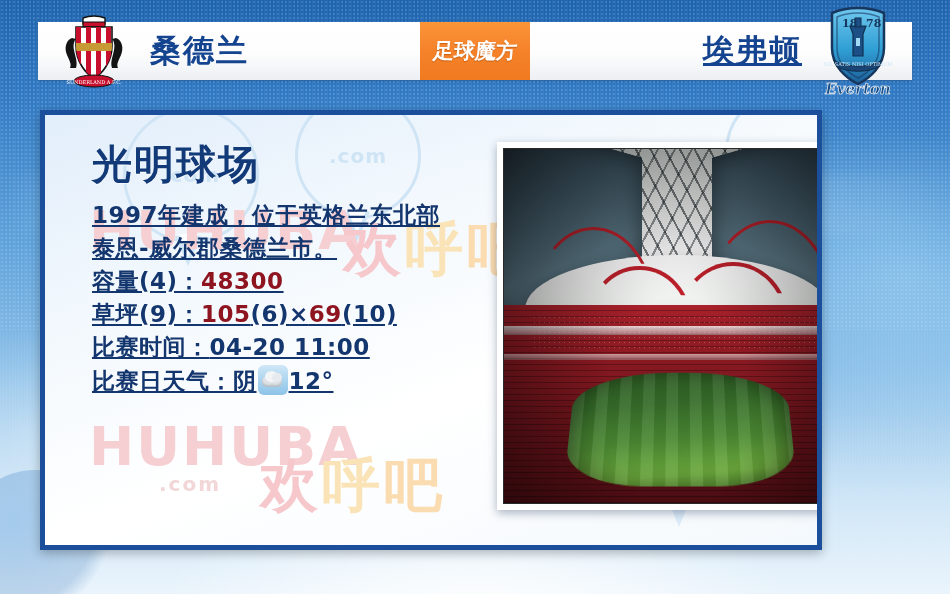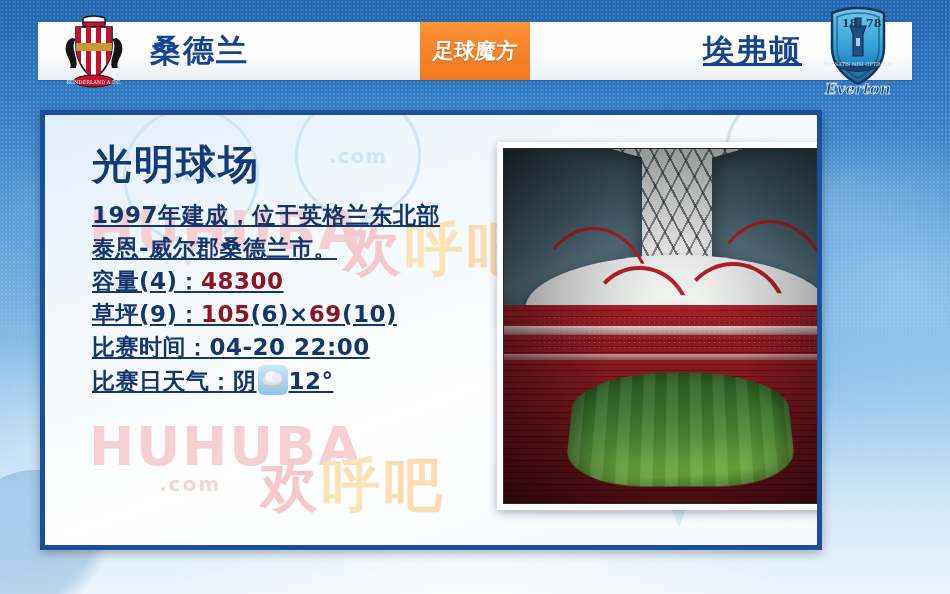--- a/index.html
+++ b/index.html
@@ -455,21 +455,21 @@
 
       <div class="info-line">
         <span>容量(4)：</span><span class="val-red">48300</span>
       </div>
 
       <div class="info-line">
         <span>草坪(9)：</span><span class="val-red">105</span><span class="val-navy">(6)</span><span class="val-navy">×</span><span class="val-red">69</span><span class="val-navy">(10)</span>
       </div>
 
       <div class="info-line">
-        <span>比赛时间：</span><span>04-20 22:00</span>
+        <span>比赛时间：</span><span>04-20 11:00</span>
       </div>
 
       <div class="info-line">
         <span>比赛日天气：</span><span>阴</span><span class="weather-icon"><span class="cloud-a"></span><span class="cloud-b"></span><span class="cloud-c"></span></span><span>12°</span>
       </div>
     </div>
 
     <div class="photo-frame">
       <div class="photo">
         <div class="ph-sky"></div>

